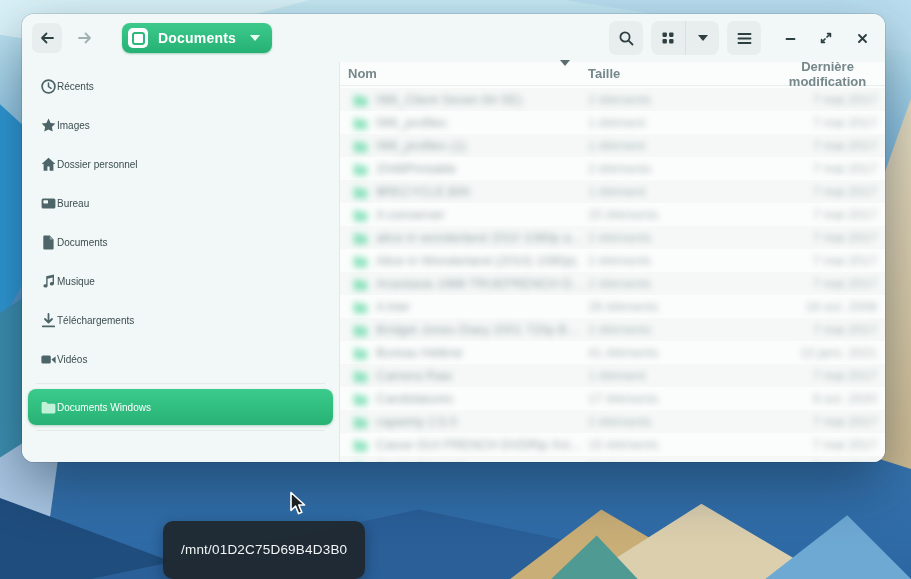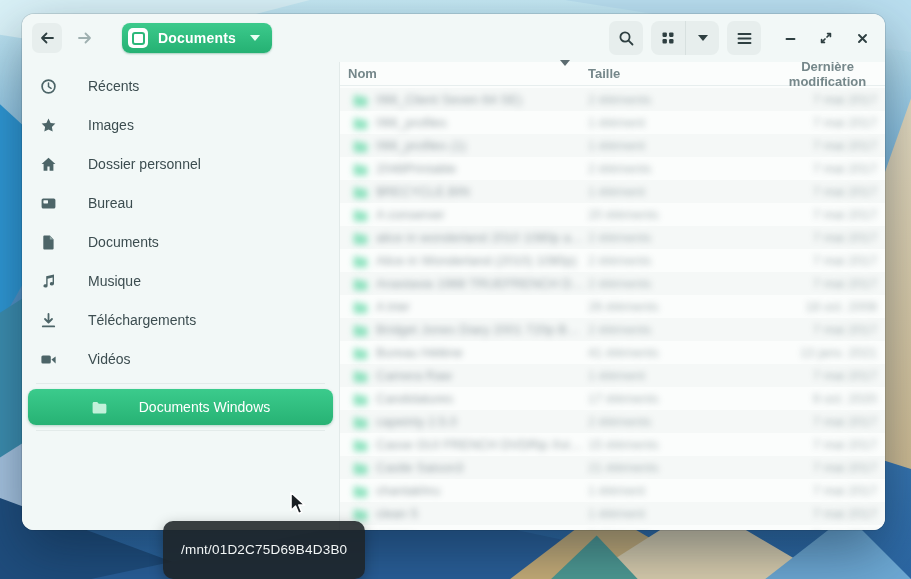--- a/index.html
+++ b/index.html
@@ -23,21 +23,21 @@
   .p-bband{background:#2a5f98;clip-path:polygon(10% 100%,46% 88%,82% 100%);}
   .p-beige{background:linear-gradient(180deg,#ece4cd 0%,#d8c9a6 55%,#c9b283 100%);
     clip-path:polygon(100% 17%,95.5% 37%,96% 79%,100% 81%);}
   .p-tan1{background:#c9ae77;clip-path:polygon(56% 100%,66% 88%,79% 100%);}
   .p-tan2{background:#dccfae;clip-path:polygon(64% 100%,77% 87%,91% 100%);}
   .p-tealb{background:#4f9b93;clip-path:polygon(60.5% 100%,65.5% 92.5%,70% 100%);}
   .p-brblue{background:#6ea9d4;clip-path:polygon(84% 100%,93% 89%,100% 100%);}
 
   
   .window{
-    position:absolute;left:22px;top:14px;width:863px;height:516px;
+    position:absolute;left:22px;top:14px;width:863px;height:448px;
     background:#fbfdfc;border-radius:12px;overflow:hidden;
     box-shadow:0 22px 55px rgba(8,28,48,.45),0 0 0 1px rgba(0,0,0,.10);
     display:flex;flex-direction:column;
   }
   .headerbar{
     height:48px;flex:0 0 48px;background:#f2f8f7;
     display:flex;align-items:center;padding:0 10px;gap:8px;
   }
   .hb-btn{
     border:none;outline:none;cursor:pointer;display:flex;align-items:center;justify-content:center;
@@ -71,29 +71,29 @@
   .winctl{display:flex;align-items:center;gap:10px;margin-left:8px;}
   .winctl .hb-btn{width:26px;height:26px;}
 
   
   .content{flex:1;display:flex;min-height:0;}
   .sidebar{
     width:318px;flex:0 0 318px;background:#f2f8f7;border-right:1px solid #e2eae9;
     padding:4px 6px 0 6px;box-sizing:border-box;position:relative;
   }
   .side-item{
-    height:38px;margin:1px 0;display:flex;align-items:center;gap:31px;
-    padding:0 12px;border-radius:8px;color:#3c4d50;font-size:14px;cursor:pointer;
+    height:38px;margin:1px 0;display:flex;align-items:center;gap:0;
+    padding:0 12px;border-radius:8px;color:#3c4d50;font-size:10px;cursor:pointer;
   }
   .side-item .s-icon{width:17px;height:17px;color:#4d6568;display:flex;align-items:center;justify-content:center;}
   .side-item .s-icon svg{display:block;}
   .side-sep{height:1px;background:#e3ebea;margin:5px 8px;}
   .side-item.mounted{
     height:36px;background:linear-gradient(180deg,#3bcb8c,#27b274);
-    color:#fff;font-weight:400;box-shadow:0 1px 3px rgba(20,120,80,.30);justify-content:center;
+    color:#fff;font-weight:400;box-shadow:0 1px 3px rgba(20,120,80,.30);
   }
   .side-item.mounted .s-icon{color:#c2f1da;}
 
   .list-pane{flex:1;background:#fbfdfc;display:flex;flex-direction:column;min-width:0;}
   .cols{
     height:24px;flex:0 0 24px;display:flex;align-items:center;
     font-size:13px;font-weight:700;color:#75878a;border-bottom:1px solid #e7eeee;
     padding:0 8px 0 8px;box-sizing:border-box;
   }
   .col-name{flex:0 0 240px;display:flex;align-items:center;text-align:right;}

